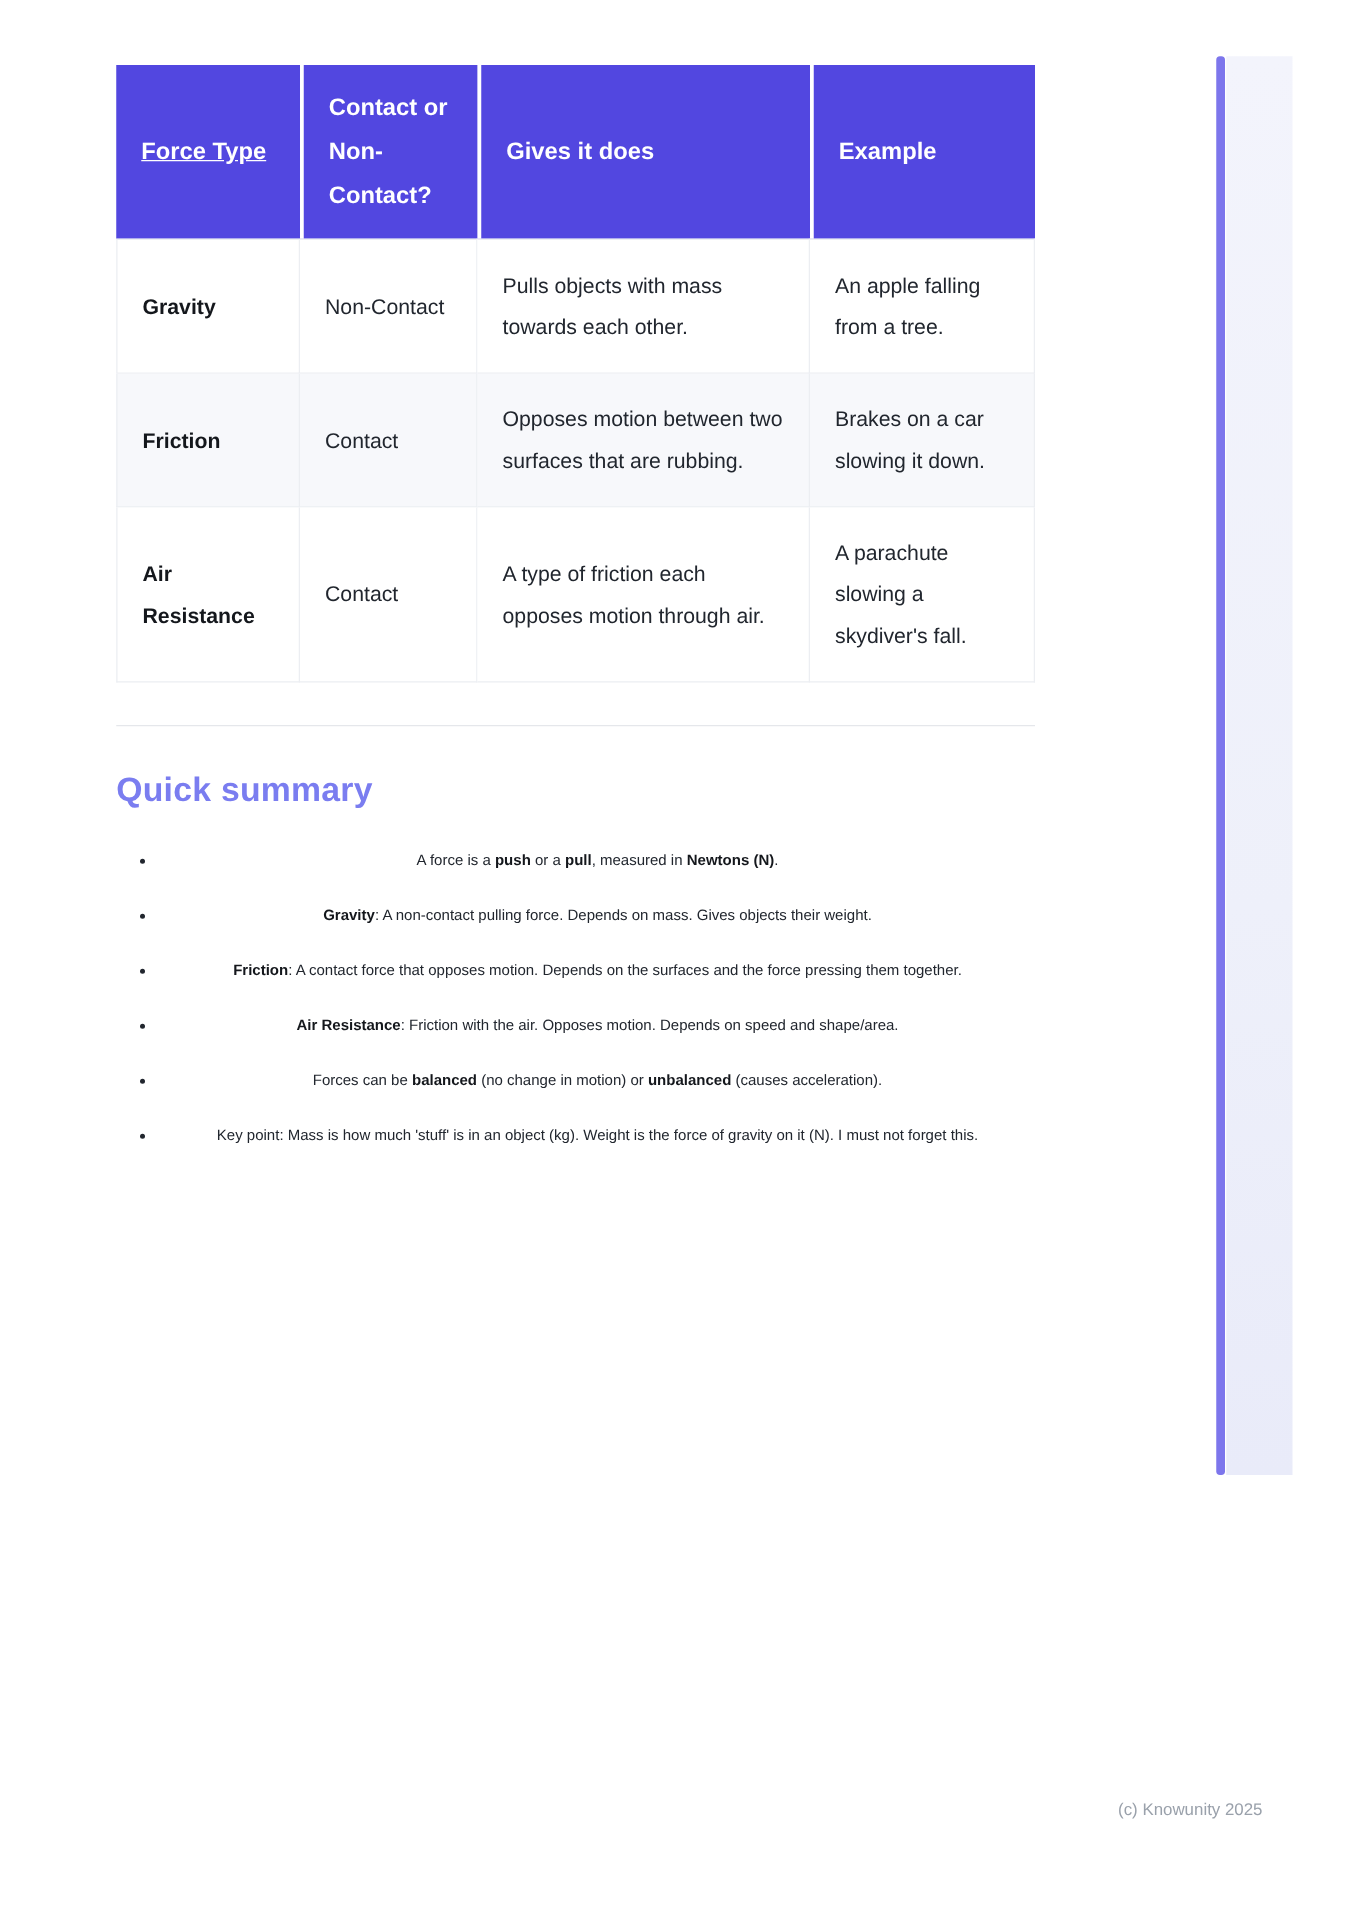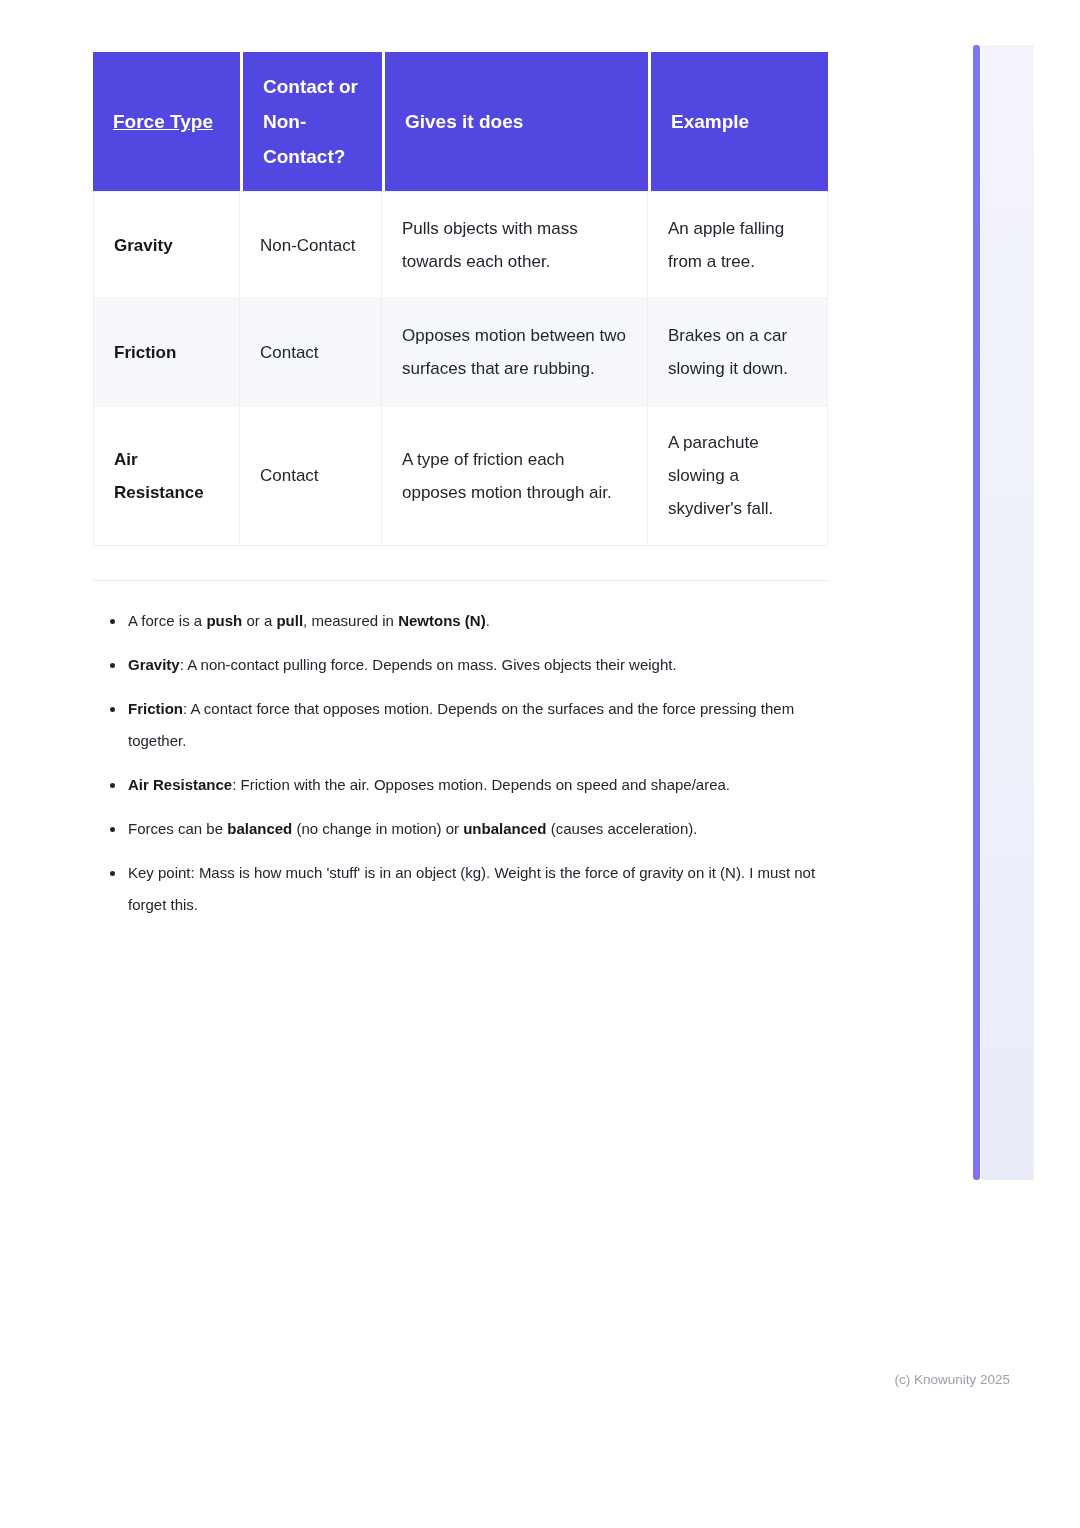--- a/index.html
+++ b/index.html
@@ -80,25 +80,26 @@
     font-weight: 700;
     color: var(--heading_accent);
     letter-spacing: 0.2px;
   }
   ul.summary {
     margin: 24px 0 0 0;
     padding: 0 0 0 33px;
     list-style: disc;
   }
   ul.summary li {
-    font-size: 15px;
+    font-size: 12px;
     line-height: 32px;
     margin-bottom: 12px;
     color: var(--body_text);
     padding-left: 2px;
+    text-align: center;
   }
   ul.summary li strong { font-weight: 700; color: #14171c; }
   .side-panel {
     position: absolute;
     left: 981px;
     top: 45px;
     width: 53px;
     height: 1135px;
     background: linear-gradient(180deg, #f3f4fc 0%, var(--side_panel_bg) 60%, #e9ebf9 100%);
   }
@@ -106,21 +107,21 @@
     position: absolute;
     left: 973px;
     top: 45px;
     width: 7px;
     height: 1135px;
     background: var(--scrollbar_thumb);
     border-radius: 3px;
   }
   .footer {
     position: absolute;
-    top: 1372px;
+    top: 1440px;
     right: 70px;
     font-size: 13.5px;
     color: var(--footer_text);
     text-align: center;
   }
 </style>
 </head>
 <body>
 
 <div class="content">
@@ -157,20 +158,21 @@
           <td>Air Resistance</td>
           <td>Contact</td>
           <td>A type of friction each opposes motion through air.</td>
           <td>A parachute slowing a skydiver's fall.</td>
         </tr>
       </tbody>
   </table>
 
   <hr class="divider">
 
+  <h2 class="summary-title">Quick summary</h2>
 
   <ul class="summary" id="summary-list">
       <li><span>A force is a </span><strong>push</strong><span> or a </span><strong>pull</strong><span>, measured in </span><strong>Newtons (N)</strong><span>.</span></li>
       <li><strong>Gravity</strong><span>: A non-contact pulling force. Depends on mass. Gives objects their weight.</span></li>
       <li><strong>Friction</strong><span>: A contact force that opposes motion. Depends on the surfaces and the force pressing them together.</span></li>
       <li><strong>Air Resistance</strong><span>: Friction with the air. Opposes motion. Depends on speed and shape/area.</span></li>
       <li><span>Forces can be </span><strong>balanced</strong><span> (no change in motion) or </span><strong>unbalanced</strong><span> (causes acceleration).</span></li>
       <li><span>Key point: Mass is how much 'stuff' is in an object (kg). Weight is the force of gravity on it (N). I must not forget this.</span></li>
     </ul>
 

